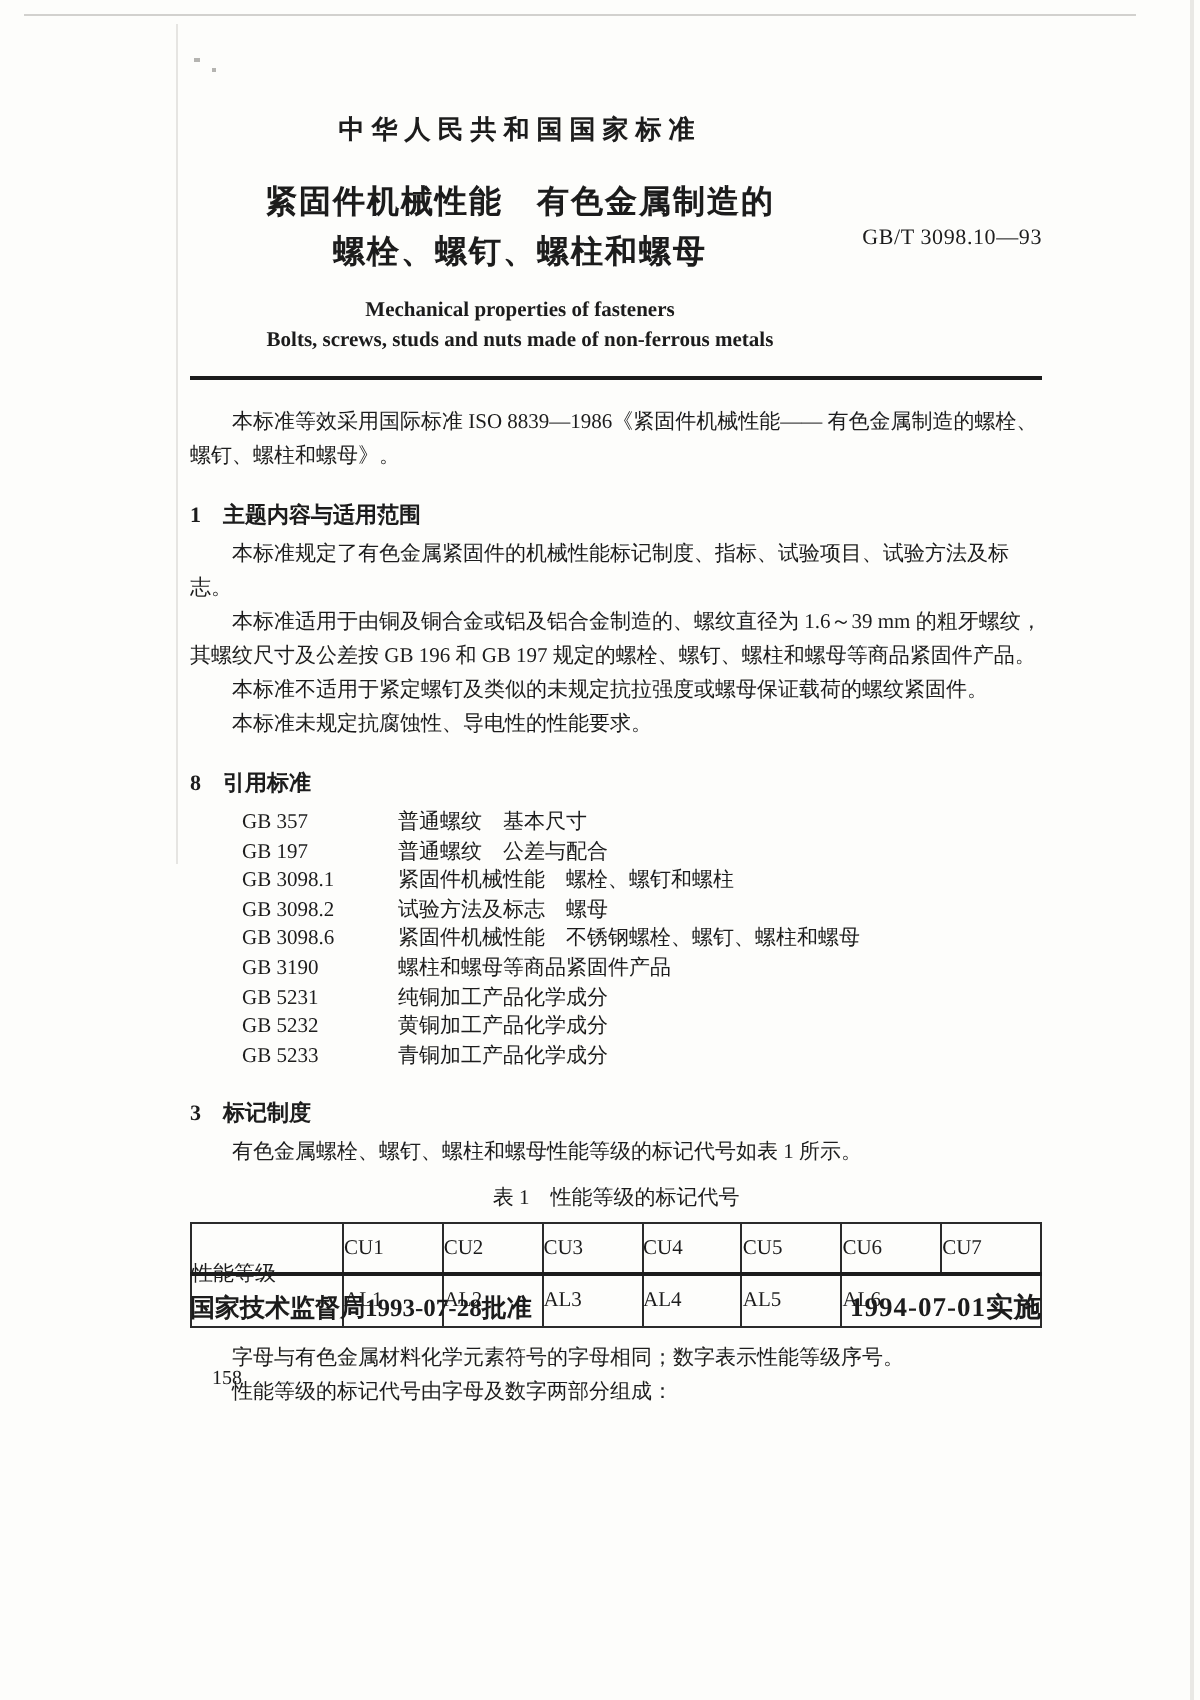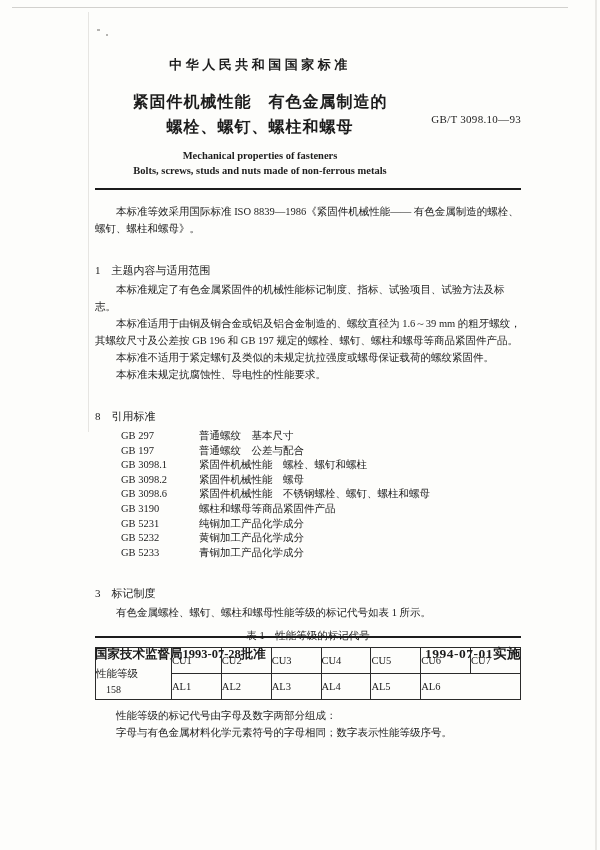--- a/index.html
+++ b/index.html
@@ -26,21 +26,21 @@
   .header-block { width:330px; position:relative; }
   .std-label { text-align:center; font-size:13px; font-weight:bold; letter-spacing:3.5px; }
   .title-cn { margin-top:16px; text-align:center; font-size:16px; font-weight:bold; line-height:25px; letter-spacing:1px;font-family:Liberation Serif, serif; }
   .std-no { position:absolute; top:55px; right:-96px; font-size:11px; letter-spacing:0.3px; white-space:nowrap; }
   .title-en { margin-top:9px; text-align:center; font-weight:bold; font-size:10.5px; line-height:15px; }
 
   .rule { margin-top:10px; width:426px; height:2px; background:#1c1c1c; }
 
   .para { text-indent:2em; }
   .intro { margin-top:13px; }
-  .sec-heading { font-weight:normal; font-size:11px; margin-top:25px; }
+  .sec-heading { font-weight:bold; font-size:11px; margin-top:13px; }
   .sec-body { margin-top:2px; }
 
   .ref-list { margin-top:4px; }
   .ref-row { display:flex; padding-left:26px; line-height:14.6px; }
   .ref-code { width:78px; flex:none; }
 
   .tbl-caption { text-align:center; margin-top:6px; }
   table.t1 { width:426px; border-collapse:collapse; margin-top:3px; table-layout:fixed; }
   table.t1 td {
     border:1px solid #2b2b2b; text-align:left; vertical-align:middle;
@@ -90,34 +90,34 @@
   <div class="sec-body">
     <p class="para">本标准规定了有色金属紧固件的机械性能标记制度、指标、试验项目、试验方法及标志。</p>
     <p class="para">本标准适用于由铜及铜合金或铝及铝合金制造的、螺纹直径为 1.6～39 mm 的粗牙螺纹，其螺纹尺寸及公差按 GB 196 和 GB 197 规定的螺栓、螺钉、螺柱和螺母等商品紧固件产品。</p>
     <p class="para">本标准不适用于紧定螺钉及类似的未规定抗拉强度或螺母保证载荷的螺纹紧固件。</p>
     <p class="para">本标准未规定抗腐蚀性、导电性的性能要求。</p>
   </div>
 
   <div class="sec-heading">8　引用标准</div>
   <div class="ref-list">
     <div class="ref-row">
-      <span class="ref-code">GB 297</span>
+      <span class="ref-code">GB 357</span>
       <span class="ref-title">普通螺纹　基本尺寸</span>
     </div>
     <div class="ref-row">
       <span class="ref-code">GB 197</span>
       <span class="ref-title">普通螺纹　公差与配合</span>
     </div>
     <div class="ref-row">
       <span class="ref-code">GB 3098.1</span>
       <span class="ref-title">紧固件机械性能　螺栓、螺钉和螺柱</span>
     </div>
     <div class="ref-row">
       <span class="ref-code">GB 3098.2</span>
-      <span class="ref-title">紧固件机械性能　螺母</span>
+      <span class="ref-title">试验方法及标志　螺母</span>
     </div>
     <div class="ref-row">
       <span class="ref-code">GB 3098.6</span>
       <span class="ref-title">紧固件机械性能　不锈钢螺栓、螺钉、螺柱和螺母</span>
     </div>
     <div class="ref-row">
       <span class="ref-code">GB 3190</span>
       <span class="ref-title">螺柱和螺母等商品紧固件产品</span>
     </div>
     <div class="ref-row">
@@ -156,22 +156,22 @@
       <td>AL2</td>
       <td>AL3</td>
       <td>AL4</td>
       <td>AL5</td>
       <td colspan="2">AL6</td>
     </tr>
   </tbody>
     </table>
 
   <div class="after-tbl">
+    <div>字母与有色金属材料化学元素符号的字母相同；数字表示性能等级序号。</div>
     <div>性能等级的标记代号由字母及数字两部分组成：</div>
-    <div>字母与有色金属材料化学元素符号的字母相同；数字表示性能等级序号。</div>
   </div>
 
 </div>
 
 <div class="footer">
   <div class="footer-rule"></div>
   <div class="footer-row">
     <span class="approved">国家技术监督局1993-07-28批准</span>
     <span class="implemented">1994-07-01实施</span>
   </div>

